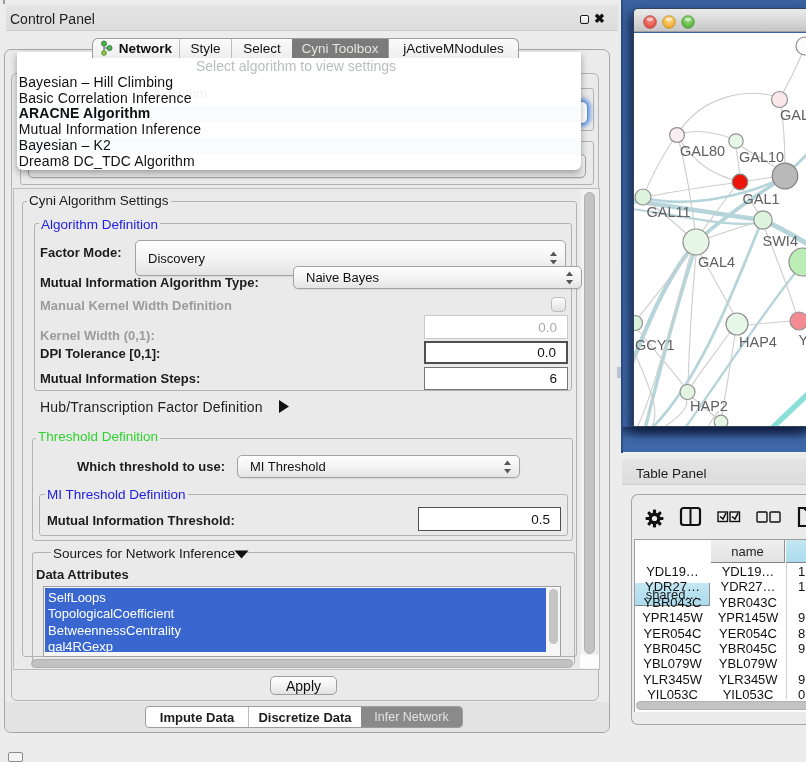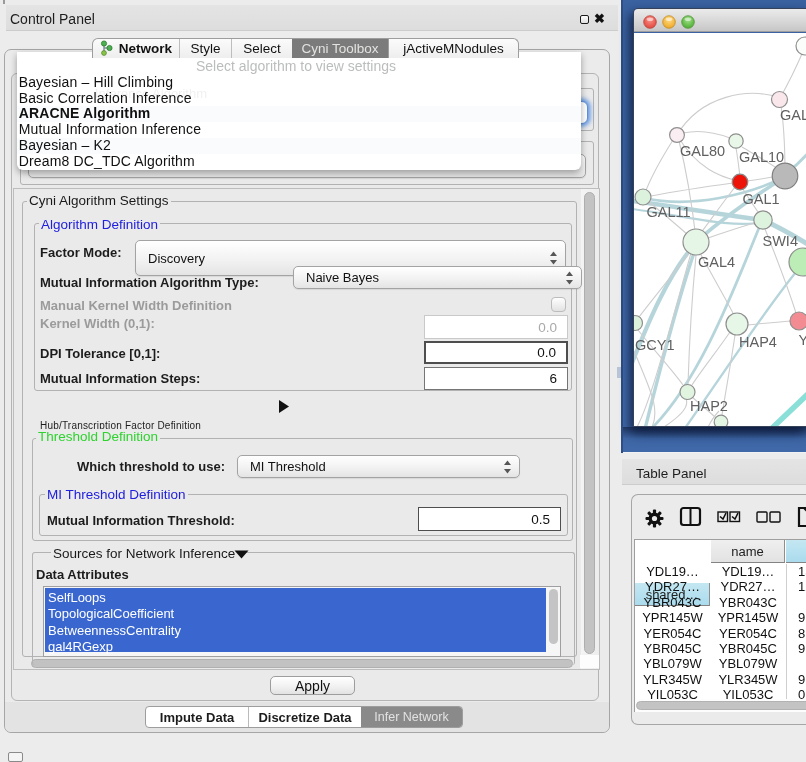--- a/index.html
+++ b/index.html
@@ -78,28 +78,28 @@
       <polygon points="4.5,0.5 8,5 1,5" fill="#565656"></polygon>
       <polygon points="4.5,13.5 8,9 1,9" fill="#565656"></polygon>
     </svg></div>
 <div class="lbl abs" style="left:40px;top:275px;">Mutual Information Algorithm Type:</div>
 <div class="combo" style="left:277px;top:266px;width:289px;height:23px;margin-left:16px;">Naive Bayes<svg class="carr" width="9" height="14" viewBox="0 0 9 14">
       <polygon points="4.5,0.5 8,5 1,5" fill="#565656"></polygon>
       <polygon points="4.5,13.5 8,9 1,9" fill="#565656"></polygon>
     </svg></div>
 <div class="lbl dis abs" style="left:40px;top:298px;">Manual Kernel Width Definition</div>
 <div class="abs" style="left:551px;top:297px;width:15px;height:15px;border:1px solid #bcbcbc;border-radius:4px;background:linear-gradient(#fefefe,#e2e2e2);"></div>
-<div class="lbl dis abs" style="left:40px;top:316px;">Kernel Width (0,1):</div>
+<div class="lbl dis abs" style="left:40px;top:328px;">Kernel Width (0,1):</div>
 <div class="field" style="left:424px;top:315px;width:144px;height:24px;border:1px solid #c9c9c9;color:#a9a9a9;">0.0</div>
 <div class="lbl abs" style="left:40px;top:346px;">DPI Tolerance [0,1]:</div>
 <div class="field" style="left:424px;top:341px;width:144px;height:23px;border:2px solid #4e4e4e;">0.0</div>
 <div class="lbl abs" style="left:40px;top:371px;">Mutual Information Steps:</div>
 <div class="field" style="left:424px;top:367px;width:144px;height:23px;border:1px solid #757575;">6</div>
 
-<div class="abs" style="left:40px;top:420px;font-size:10px;letter-spacing:0.2px;color:#1d1d1d;">Hub/Transcription Factor Definition</div>
+<div class="abs" style="left:40px;top:399px;font-size:14px;letter-spacing:0.2px;color:#1d1d1d;">Hub/Transcription Factor Definition</div>
 <svg class="abs" style="left:277px;top:399px;" width="14" height="15">
     <polygon points="2,1 12,7.5 2,14" fill="#111"></polygon>
   </svg>
 
 <div class="gbox" style="left:32px;top:438px;width:541px;height:103px;"></div>
 <div class="gtitle" style="left:36px;top:429px;color:#2ed32e;">Threshold Definition</div>
 <div class="lbl abs" style="left:77px;top:459px;">Which threshold to use:</div>
 <div class="combo" style="left:237px;top:455px;width:283px;height:23px;">MI Threshold<svg class="carr" width="9" height="14" viewBox="0 0 9 14">
       <polygon points="4.5,0.5 8,5 1,5" fill="#565656"></polygon>
       <polygon points="4.5,13.5 8,9 1,9" fill="#565656"></polygon>
@@ -115,21 +115,21 @@
 <svg class="abs" style="left:234px;top:550px;" width="15" height="9">
     <polygon points="0.5,0.5 14.5,0.5 7.5,8.5" fill="#111"></polygon>
   </svg>
 <div class="abs lbl" style="left:36px;top:567px;">Data Attributes</div>
 
 <div class="abs" style="left:43px;top:586px;width:518px;height:71px;background:#f6f6f6;border:1px solid #9f9f9f;"></div>
 <div class="abs" style="left:45px;top:588px;width:501px;height:64px;background:#3a67cf;"></div>
 <div class="abs" style="left:48px;top:590px;font-size:13px;color:#fff;line-height:16.3px;">SelfLoops<br>TopologicalCoefficient<br>BetweennessCentrality<br>gal4RGexp</div>
 <div class="abs" style="left:549px;top:589px;width:9px;height:55px;background:#c4c4c4;border-radius:5px;"></div>
 
-<div class="abs" style="left:270px;top:676px;width:85px;height:19px;border:1px solid #9d9d9d;border-radius:5px;background:linear-gradient(#ffffff,#f0f0f0 60%,#e2e2e2);display:flex;align-items:center;justify-content:center;font-size:14px;color:#111;">Apply</div>
+<div class="abs" style="left:270px;top:676px;width:67px;height:19px;border:1px solid #9d9d9d;border-radius:5px;background:linear-gradient(#ffffff,#f0f0f0 60%,#e2e2e2);display:flex;align-items:center;justify-content:center;font-size:14px;color:#111;">Apply</div>
 
 <div class="abs" style="left:5px;top:702px;width:604px;height:30px;background:#e3e3e3;border-radius:0 0 7px 7px;"></div>
 <div class="abs" style="left:145px;top:706px;width:318px;height:22px;background:#fff;border:1px solid #9d9d9d;border-radius:4px;display:flex;font-size:13px;font-weight:bold;color:#1c1c1c;">
   <div style="width:102px;display:flex;align-items:center;justify-content:center;">Impute Data</div>
   <div style="width:113px;display:flex;align-items:center;justify-content:center;border-left:1px solid #bbb;">Discretize Data</div>
   <div style="flex:1;display:flex;align-items:center;justify-content:center;background:#8a8a8a;color:#e2e2e2;border-radius:0 3px 3px 0;font-weight:normal;font-size:12.5px;">Infer Network</div>
 </div>
 
 <div class="abs" style="left:8px;top:752px;width:15px;height:10px;border:1.5px solid #8a8a8a;border-radius:2px;background:#f4f4f4;"></div>
 

